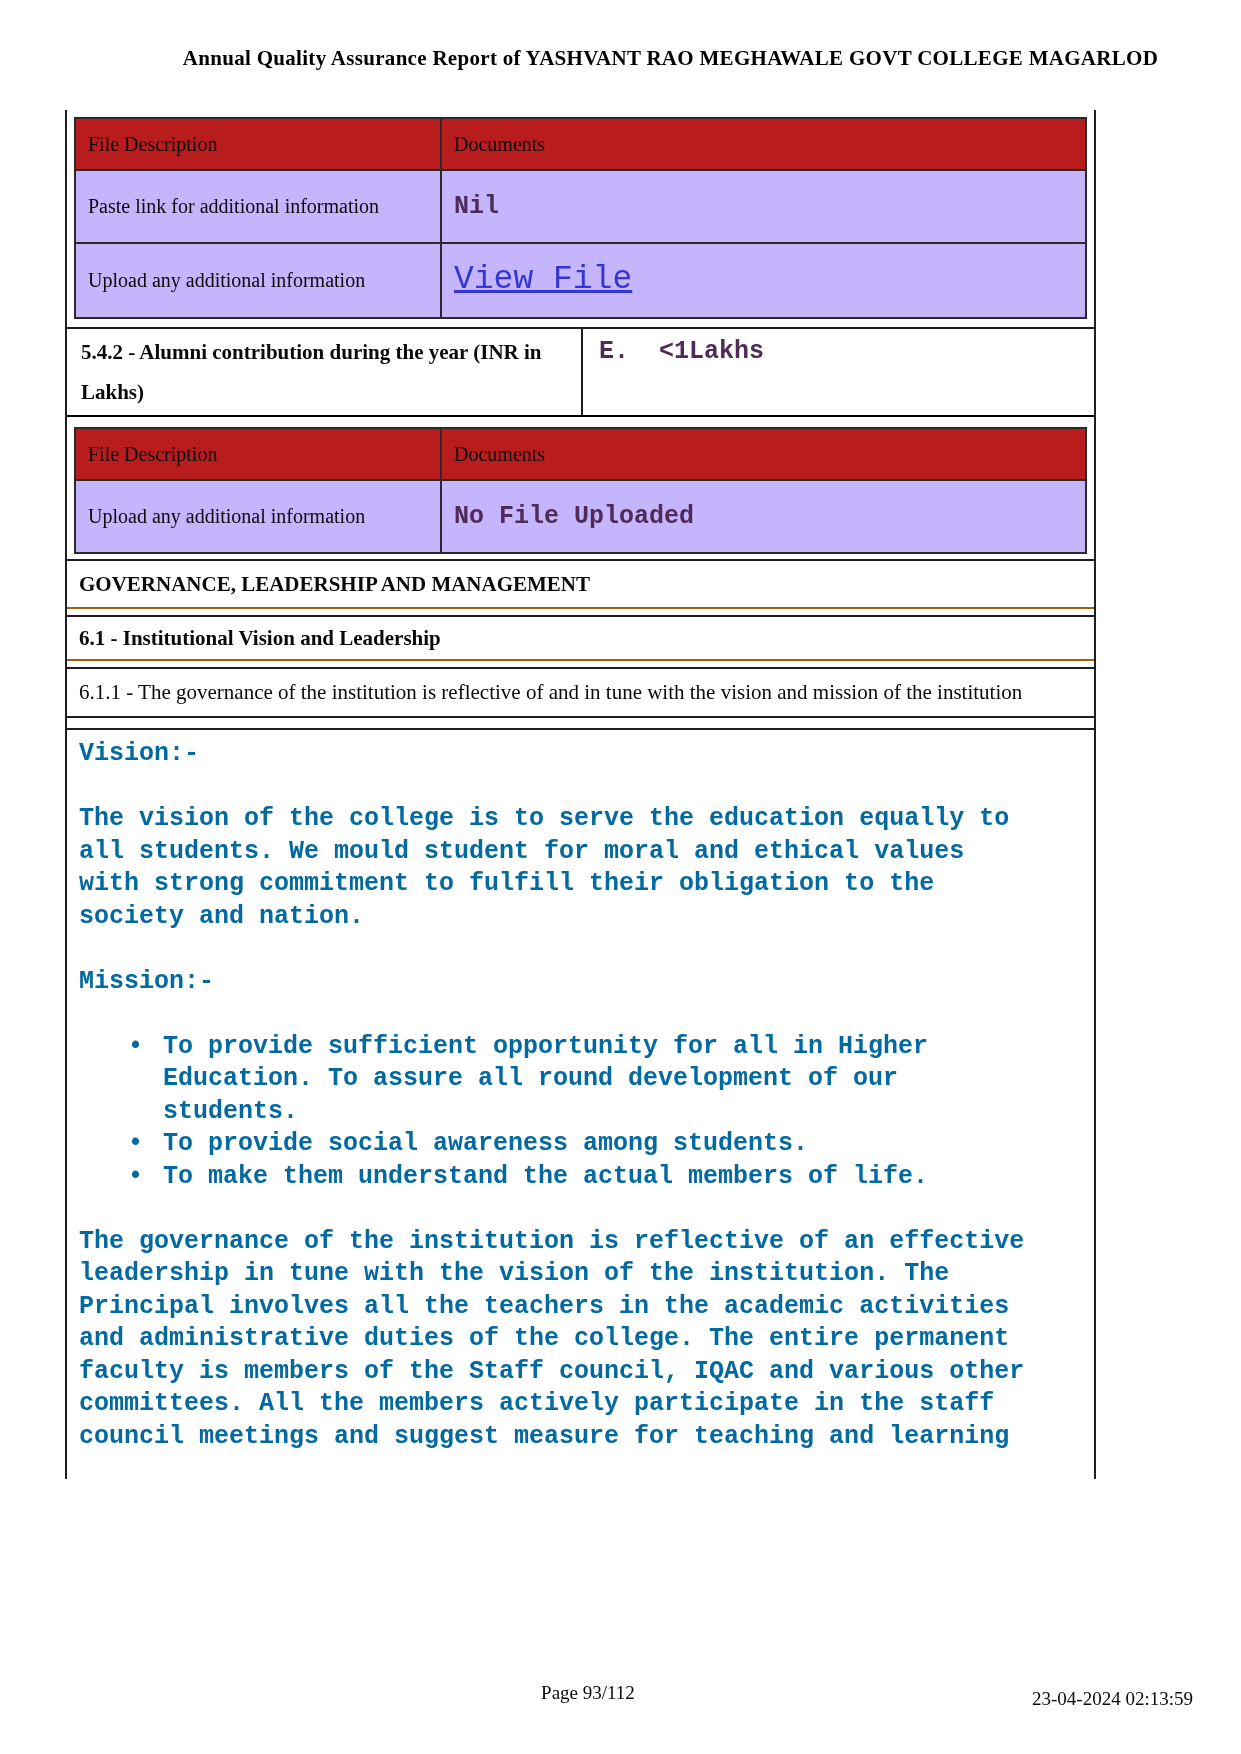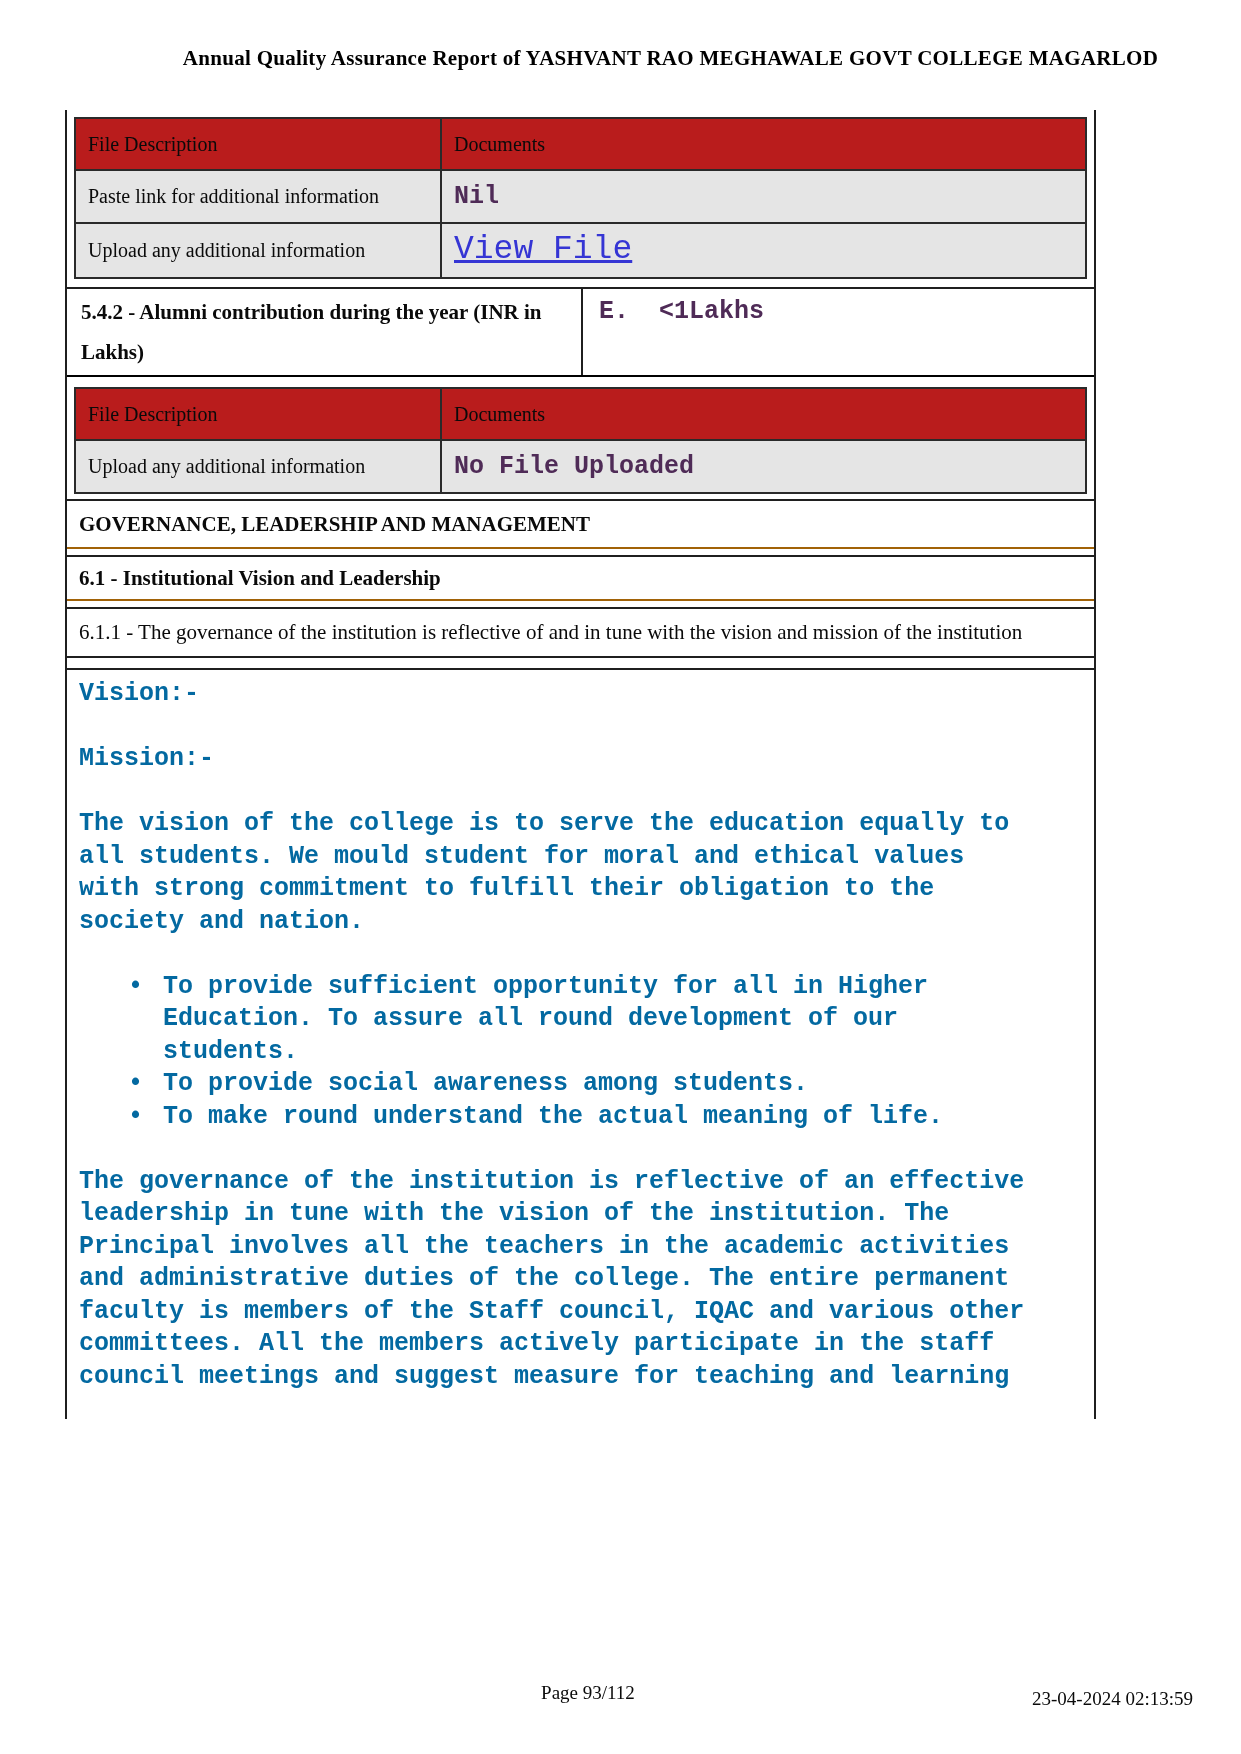--- a/index.html
+++ b/index.html
@@ -38,22 +38,22 @@
     text-align:left;
     vertical-align:middle;
   }
   table.filetable th{
     background:#b91c1c;
     font-weight:400;
     padding:10px 12px;
     line-height:30px;
   }
   table.filetable td{
-    background:#e5e5e5;
-    padding:11px 12px;
+    background:#c4b5fd;
+    padding:21px 12px;
     line-height:29px;
   }
   table.filetable .col-desc{width:340px;}
   td.value-cell{text-align:center;}
   .mono-val{
     font-family:"Liberation Mono","DejaVu Sans Mono",monospace;
     font-weight:700;
     font-size:25px;
     color:#4f2b57;
     white-space:pre;
@@ -206,31 +206,31 @@
     </div>
 
     <div class="box heading-row h-governance">GOVERNANCE, LEADERSHIP AND MANAGEMENT</div>
 
     <div class="box heading-row h-61">6.1 - Institutional Vision and Leadership</div>
 
     <div class="box clause-row">6.1.1 - The governance of the institution is reflective of and in tune with the vision and mission of the institution</div>
 
     <div class="box textblock">
       <p>Vision:-</p>
-      <p>Mission:-</p>
       <p>The vision of the college is to serve the education equally to
 all students. We mould student for moral and ethical values
 with strong commitment to fulfill their obligation to the
 society and nation.</p>
+      <p>Mission:-</p>
       <ul>
         <li>To provide sufficient opportunity for all in Higher
 Education. To assure all round development of our
 students.</li>
         <li>To provide social awareness among students.</li>
-        <li>To make round understand the actual meaning of life.</li>
+        <li>To make them understand the actual members of life.</li>
       </ul>
       <p>The governance of the institution is reflective of an effective
 leadership in tune with the vision of the institution. The
 Principal involves all the teachers in the academic activities
 and administrative duties of the college. The entire permanent
 faculty is members of the Staff council, IQAC and various other
 committees. All the members actively participate in the staff
 council meetings and suggest measure for teaching and learning</p>
     </div>
 

